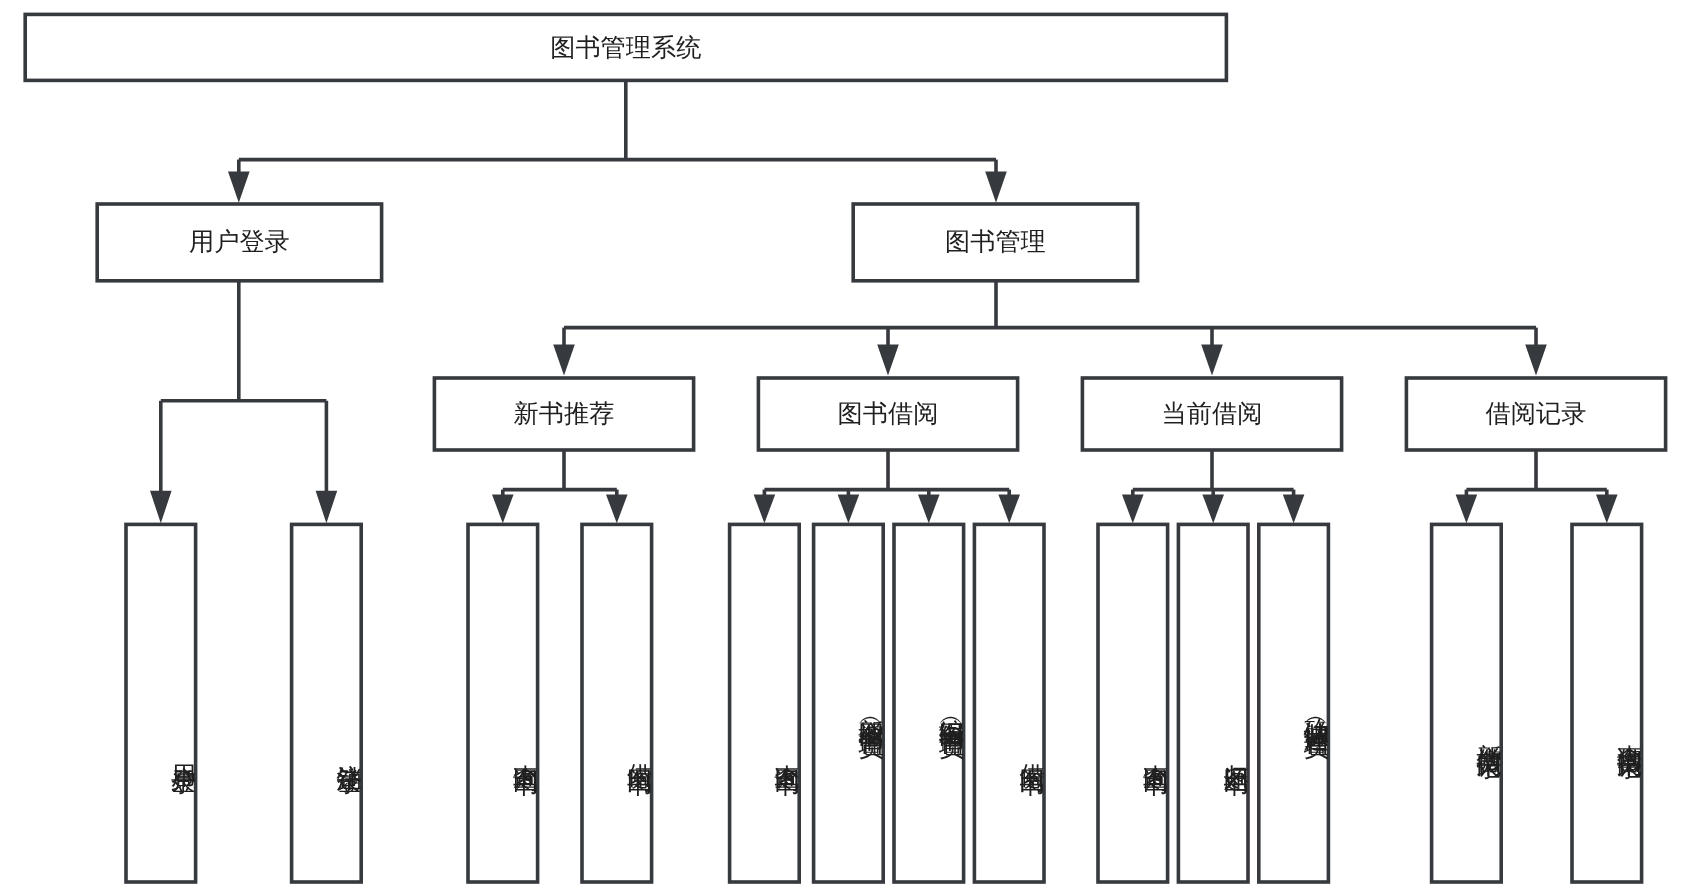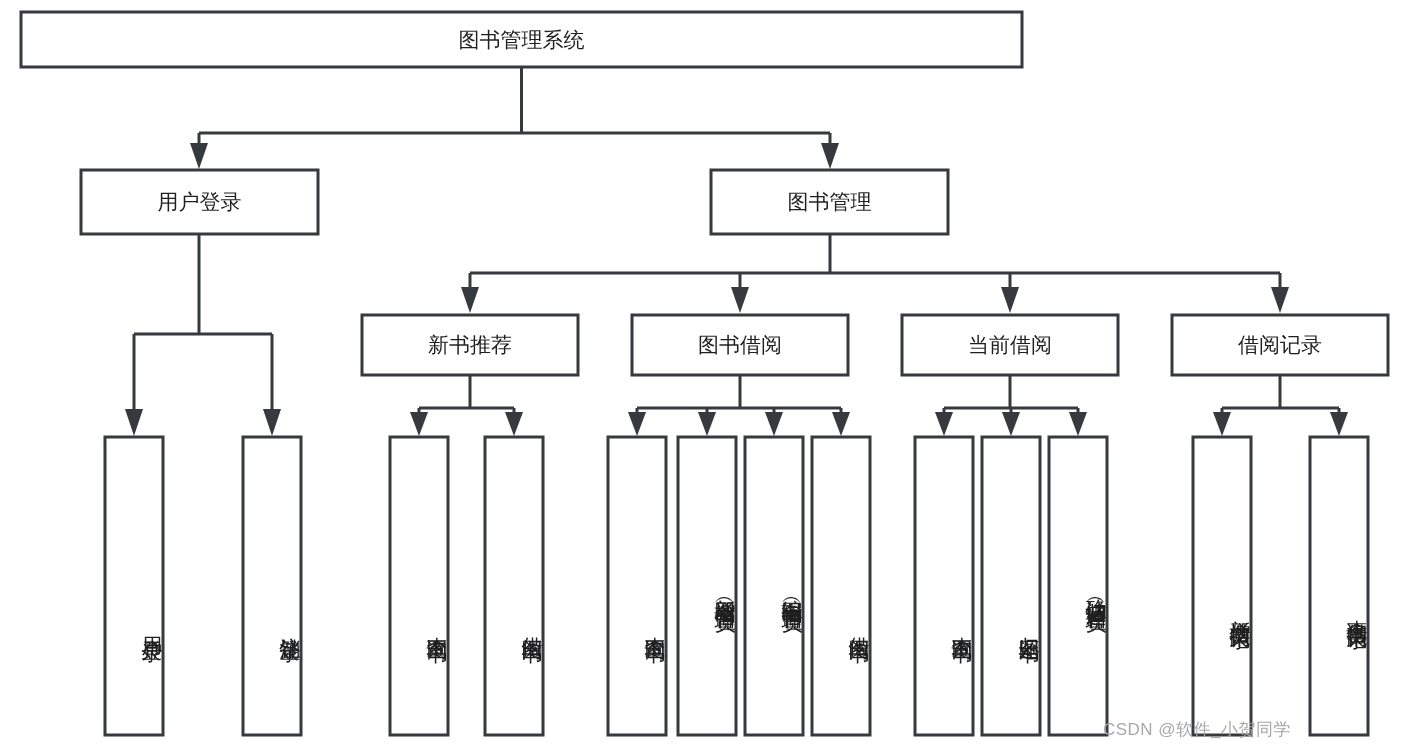--- a/index.html
+++ b/index.html
@@ -208,14 +208,13 @@
   <div class="leaf-label" style="left:608px; top:513px; width:58px; height:222px;">查询图书</div>
   <div class="leaf-label" style="left:678px; top:447px; width:58px; height:288px;">新增图书（管理员）</div>
   <div class="leaf-label" style="left:745px; top:447px; width:58px; height:288px;">编辑图书（管理员）</div>
   <div class="leaf-label" style="left:812px; top:513px; width:58px; height:222px;">借阅图书</div>
   <div class="leaf-label" style="left:915px; top:513px; width:58px; height:222px;">查询图书</div>
   <div class="leaf-label" style="left:982px; top:513px; width:58px; height:222px;">归还图书</div>
   <div class="leaf-label" style="left:1049px; top:447px; width:58px; height:288px;">确认归还（管理员）</div>
   <div class="leaf-label" style="left:1193px; top:483px; width:58px; height:252px;">新增借阅记录</div>
   <div class="leaf-label" style="left:1310px; top:483px; width:58px; height:252px;">查询借阅记录</div>
 
-  <div class="watermark">CSDN @软件_小贺同学</div>
 </div>
 
 </body></html>

